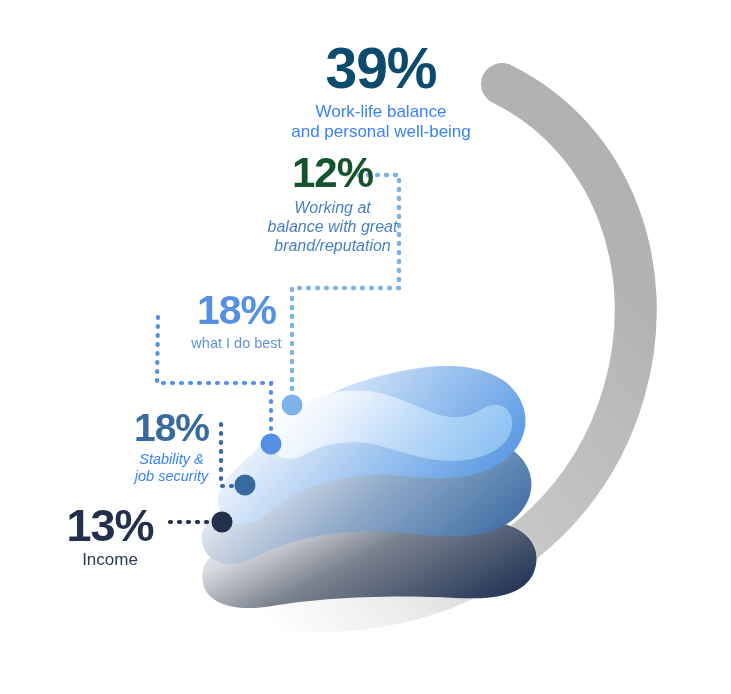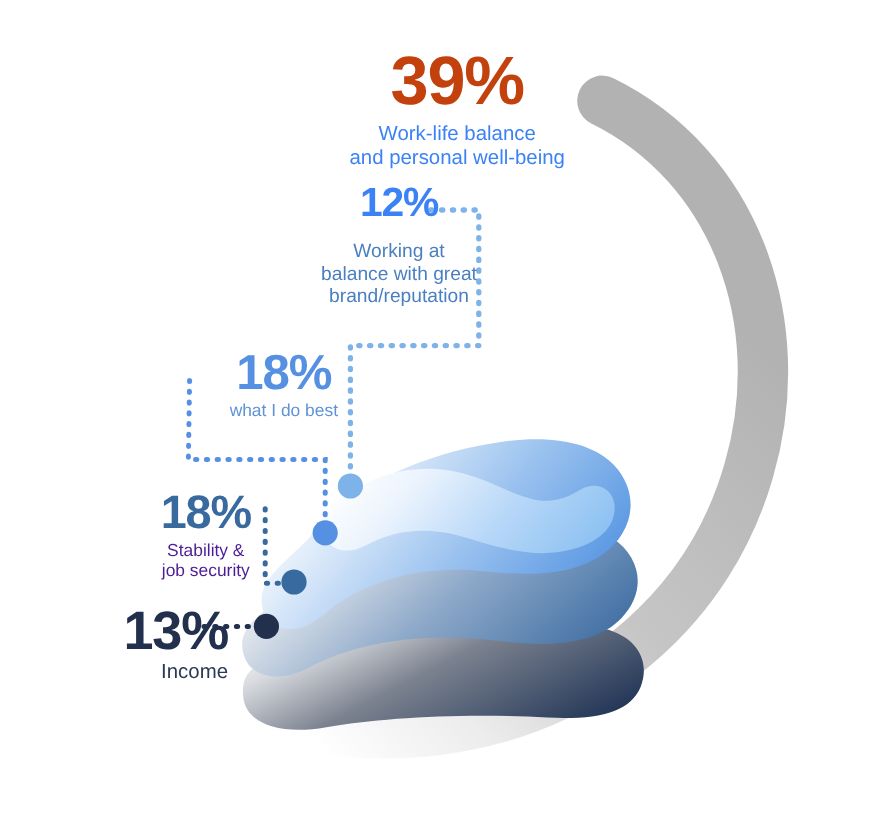--- a/index.html
+++ b/index.html
@@ -42,42 +42,43 @@
   }
 
   
   #label-worklife {
     left: 259px;
     top: 40px;
     width: 244px;
   }
   #label-worklife .pct {
     font-size: 57px;
-    color: #c2410c;
+    color: #0c4a6e;
     margin-bottom: 5px;
   }
   #label-worklife .cap {
     font-size: 17px;
     color: #3b82f6;
   }
 
   
   #label-brand {
     left: 224px;
     top: 152px;
     width: 217px;
   }
   #label-brand .pct {
-    font-size: 34px;
-    color: #3b82f6;
-    margin-bottom: 15px;
+    font-size: 42px;
+    color: #14532d;
+    margin-bottom: 5px;
   }
   #label-brand .cap {
     font-size: 16px;
     color: #4a7fc1;
+    font-style: italic;
   }
 
   
   #label-ability {
     left: 143px;
     top: 290px;
     width: 187px;
   }
   #label-ability .pct {
     font-size: 41px;
@@ -95,29 +96,29 @@
     top: 408px;
     width: 187px;
   }
   #label-stability .pct {
     font-size: 39px;
     color: #38699f;
     margin-bottom: 4px;
   }
   #label-stability .cap {
     font-size: 14.5px;
-    color: #4c1d95;
+    color: #3b82f6;
+    font-style: italic;
   }
 
   
   #label-income {
     left: 30px;
     top: 503px;
     width: 160px;
-    text-align: right;
   }
   #label-income .pct {
     font-size: 45px;
     color: #22304d;
     margin-bottom: 2px;
   }
   #label-income .cap {
     font-size: 17px;
     color: #2b3a55;
   }

